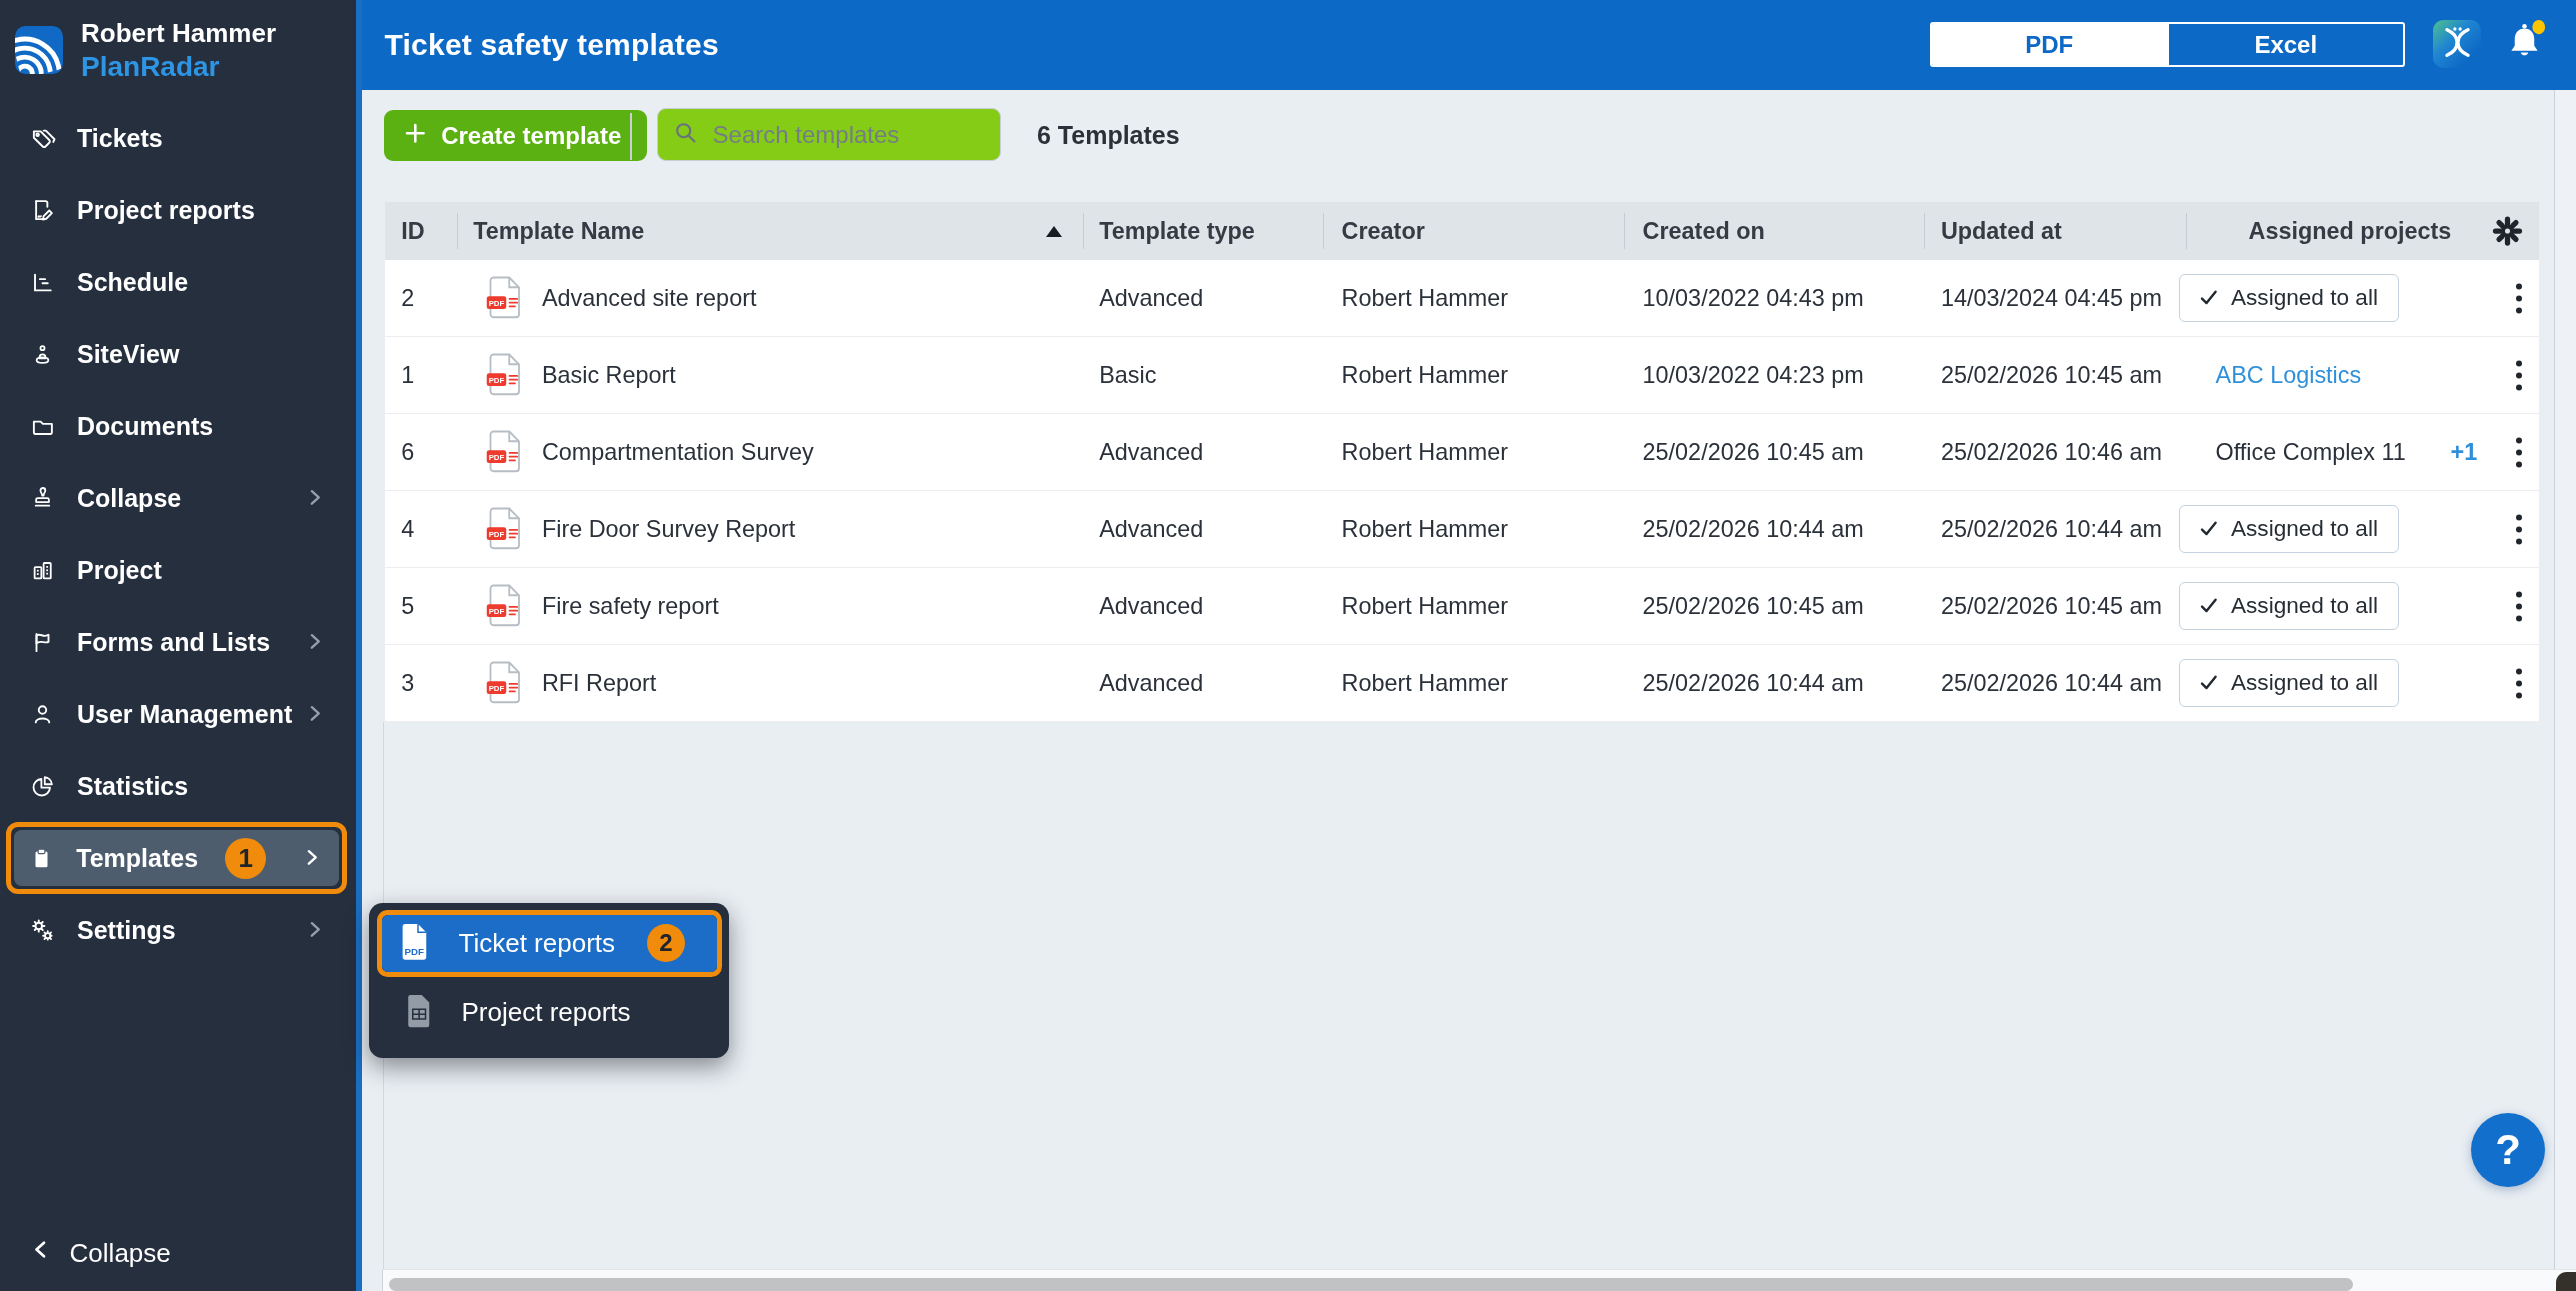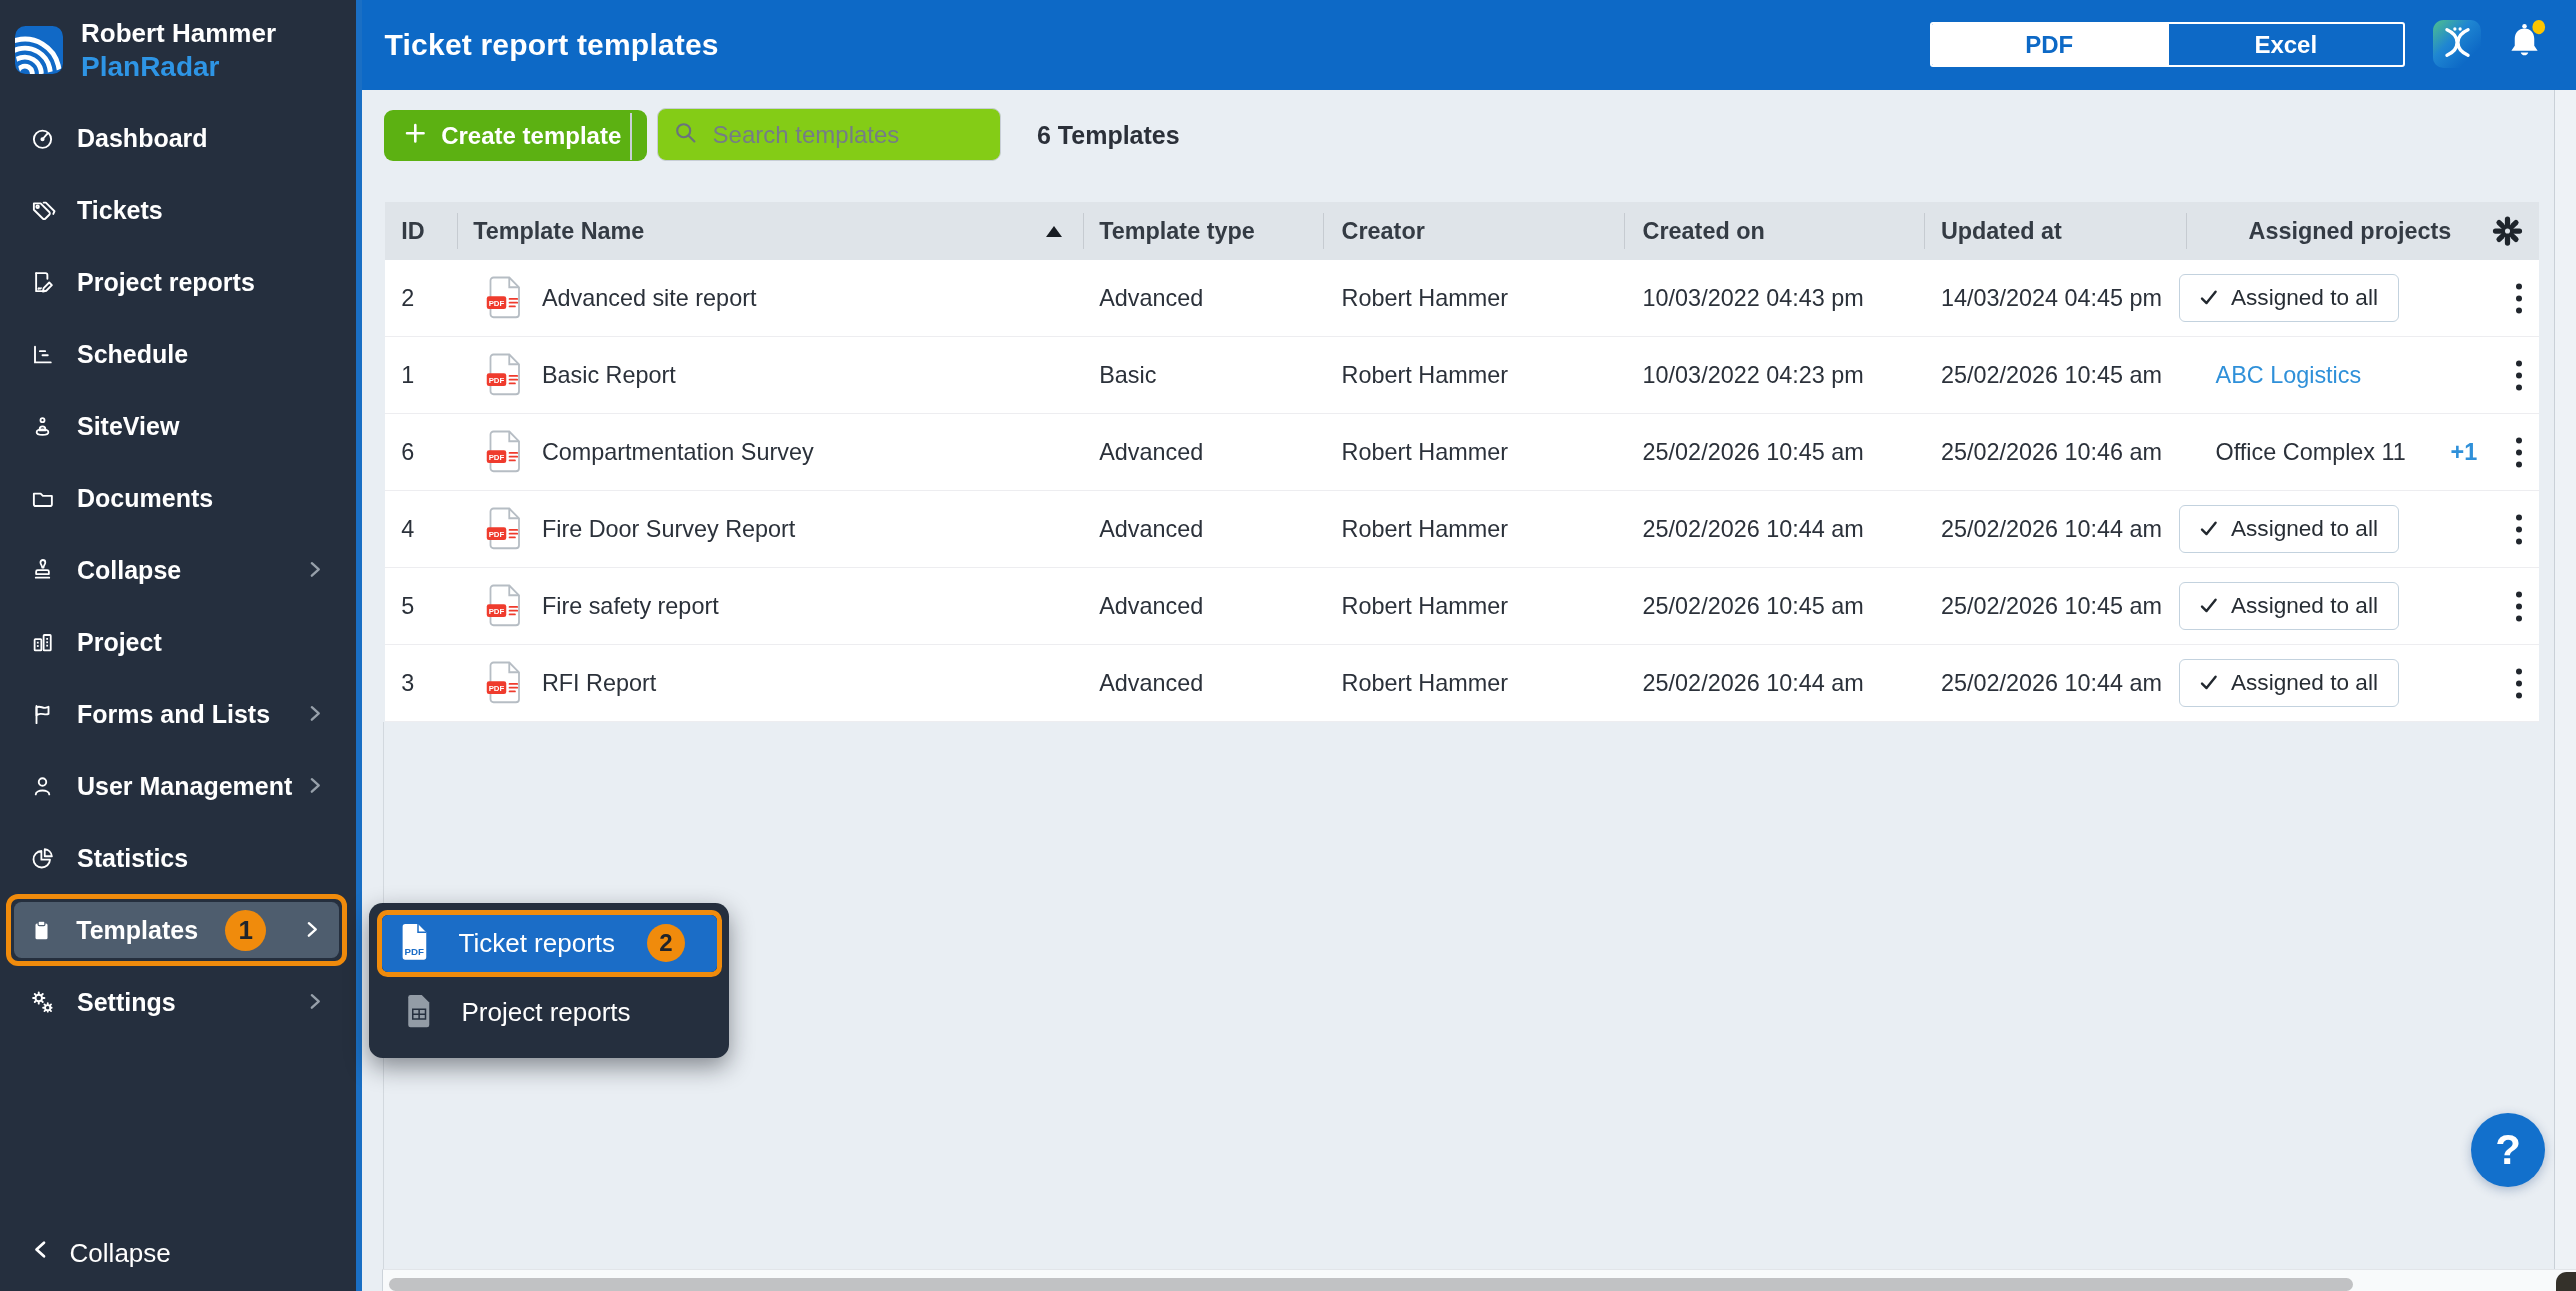--- a/index.html
+++ b/index.html
@@ -108,21 +108,21 @@
               background:#1270cc; color:#fff; display:flex; align-items:center; justify-content:center;
               font-size:42px; font-weight:700; cursor:pointer; box-shadow:0 3px 10.6px rgba(20,60,120,.3); }
   .corner-widget { position:absolute; right:0; bottom:0; width:19.6px; height:19.6px; background:#34312a; border-top-left-radius:10.6px; z-index:7; }
 </style>
 </head>
 <body>
 
 <div class="app">
 
   <div class="topbar">
-    <div class="page-title">Ticket report templates</div>
+    <div class="page-title">Ticket safety templates</div>
     <div class="seg-toggle">
       <div class="seg seg-pdf">PDF</div>
       <div class="seg seg-excel">Excel</div>
     </div>
     <div class="whatsnew">
       <span>
         <svg width="39" height="35" viewBox="0 0 52 46">
           <g fill="none" stroke="#fff" stroke-width="4.6" stroke-linecap="round">
             <path d="M12 6 C 30 14, 30 32, 12 40"></path>
             <path d="M40 6 C 22 14, 22 32, 40 40"></path>
@@ -163,30 +163,20 @@
         </svg>
       </div>
       <div>
         <div class="acct-name">Robert Hammer</div>
         <div class="acct-brand">PlanRadar</div>
       </div>
     </div>
 
     <div class="nav">
 
-      <div class="nav-item">
-        <span class="nav-icon">
-          <svg viewBox="0 0 36 36" fill="none" stroke="#fff" stroke-width="2.5" stroke-linecap="round">
-            <circle cx="18" cy="19" r="11.5"></circle>
-              <path d="M18 19l6.5-7.5"></path>
-              <circle cx="18" cy="19" r="1.5" fill="#fff"></circle>
-          </svg>
-        </span>
-        <span class="nav-label">Dashboard</span>
-      </div>
 
       <div class="nav-item">
         <span class="nav-icon">
           <svg viewBox="0 0 36 36" fill="none" stroke="#fff" stroke-width="2.5" stroke-linecap="round" stroke-linejoin="round">
             <path d="M6.5 8.5h9L27 20a2.6 2.6 0 0 1 0 3.7l-5 5a2.6 2.6 0 0 1-3.7 0L6.5 17z"></path>
             <circle cx="11.5" cy="13" r="1.7"></circle>
               <path d="M19.5 7.5h3L34 19l-1.6 3.6"></path>
           </svg>
         </span>
         <span class="nav-label">Tickets</span>

